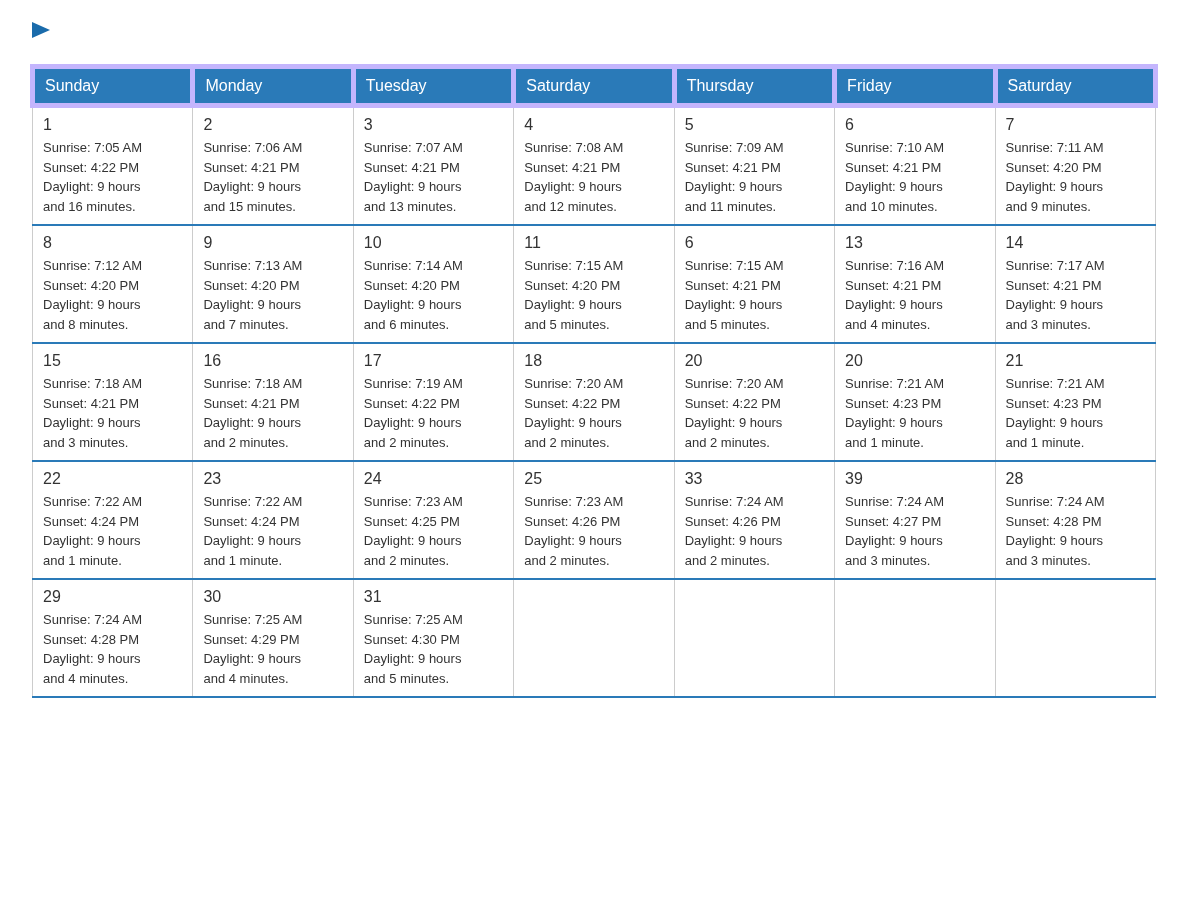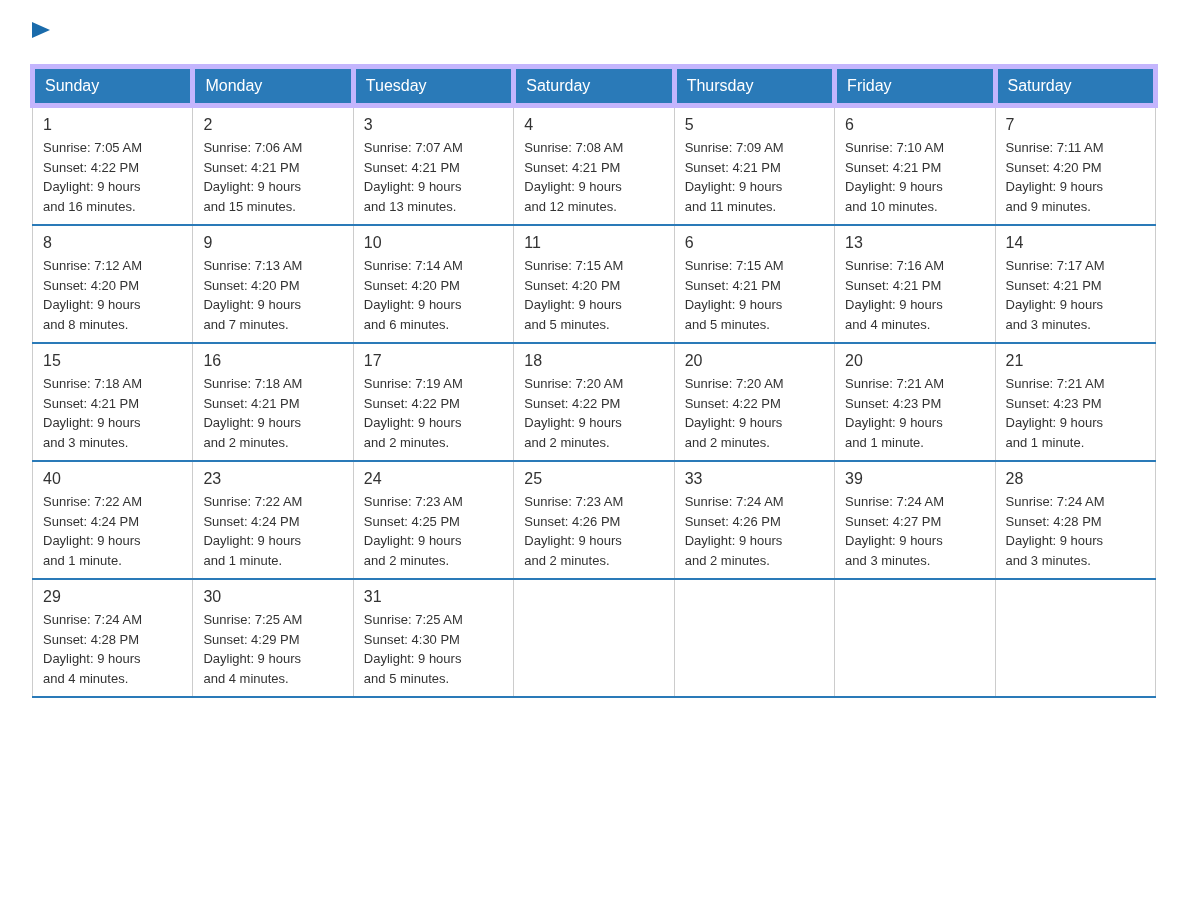--- a/index.html
+++ b/index.html
@@ -209,21 +209,21 @@
           <span class="day-num">20</span>
           <div class="day-info">Sunrise: 7:21 AM<br>Sunset: 4:23 PM<br>Daylight: 9 hours<br>and 1 minute.</div>
         </td>
         <td>
           <span class="day-num">21</span>
           <div class="day-info">Sunrise: 7:21 AM<br>Sunset: 4:23 PM<br>Daylight: 9 hours<br>and 1 minute.</div>
         </td>
       </tr>
       <tr>
         <td>
-          <span class="day-num">40</span>
+          <span class="day-num">22</span>
           <div class="day-info">Sunrise: 7:22 AM<br>Sunset: 4:24 PM<br>Daylight: 9 hours<br>and 1 minute.</div>
         </td>
         <td>
           <span class="day-num">23</span>
           <div class="day-info">Sunrise: 7:22 AM<br>Sunset: 4:24 PM<br>Daylight: 9 hours<br>and 1 minute.</div>
         </td>
         <td>
           <span class="day-num">24</span>
           <div class="day-info">Sunrise: 7:23 AM<br>Sunset: 4:25 PM<br>Daylight: 9 hours<br>and 2 minutes.</div>
         </td>

